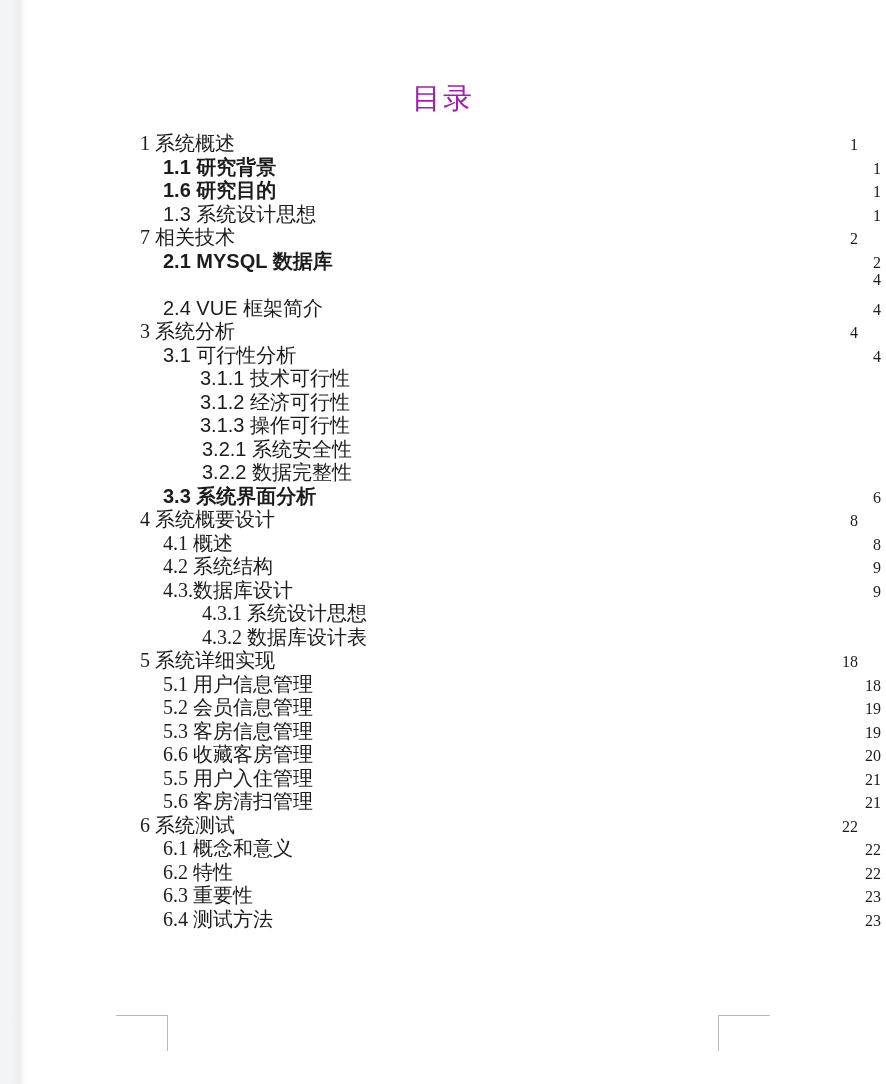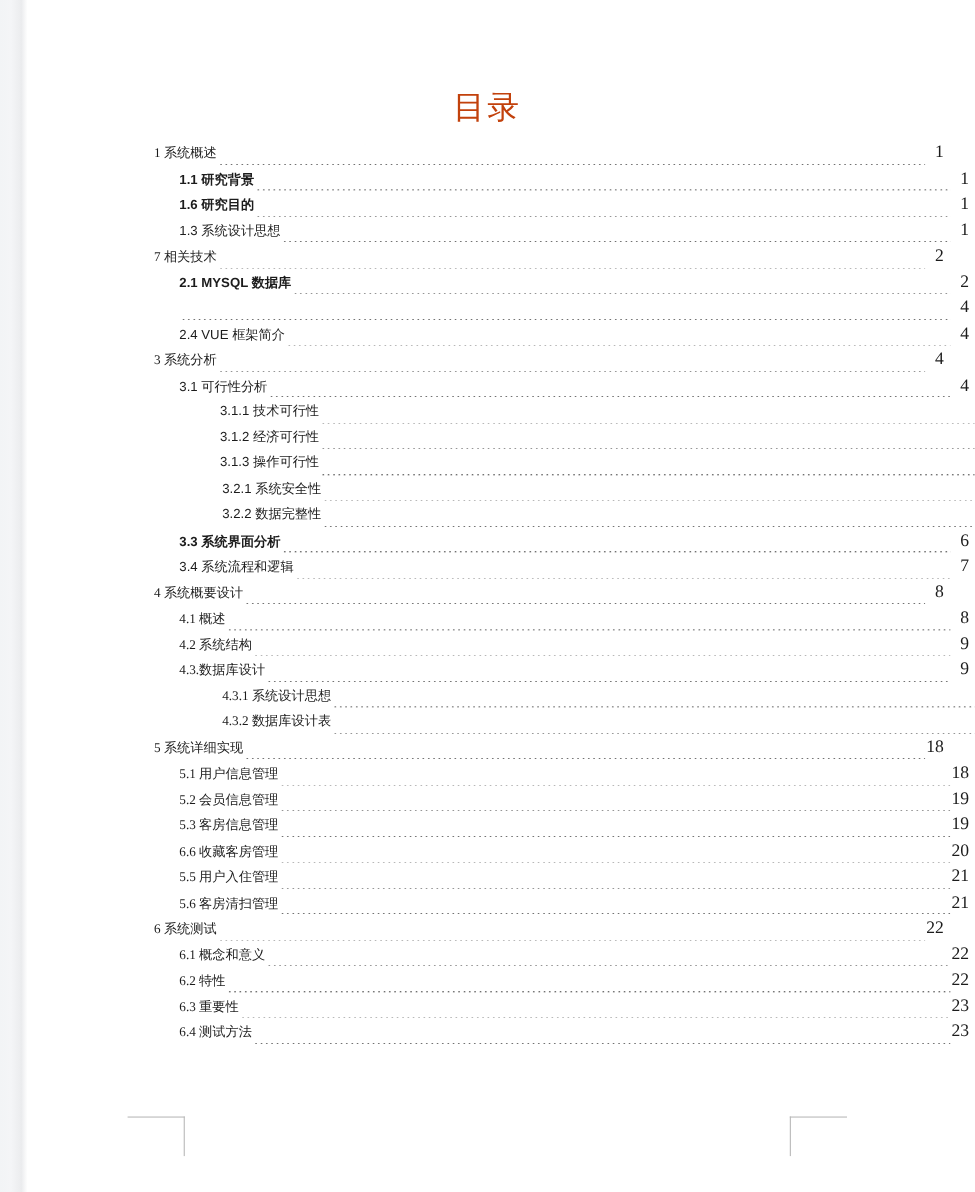--- a/index.html
+++ b/index.html
@@ -29,40 +29,40 @@
   }
   #doc-title {
     position: absolute;
     left: 0;
     top: 78px;
     width: 886px;
     text-align: center;
     font-family: "Liberation Serif", "DejaVu Serif", serif;
     font-size: 29px;
     line-height: 40px;
-    color: #c2410c;
+    color: #a21caf;
     letter-spacing: 2px;
   }
   #toc {
     position: absolute;
     left: 140px;
     top: 130px;
     width: 718px;
   }
   .toc-row {
     display: flex;
     align-items: baseline;
     width: 100%;
     height: 23.5px;
     color: #1c1c1c;
     white-space: nowrap;
   }
   .toc-label {
     flex: 0 0 auto;
-    font-size: 12px;
+    font-size: 20px;
   }
   .toc-leader {
     flex: 1 1 auto;
     overflow: hidden;
     min-width: 6px;
     margin: 0 1px 0 2px;
     position: relative;
     height: 1px;
     align-self: flex-end;
     margin-bottom: 4px;
@@ -193,25 +193,20 @@
       </div>
       <div class="toc-row lvl3b">
         <span class="toc-label f-sans w-norm">3.2.2 数据完整性</span>
         <span class="toc-leader"></span>
       </div>
       <div class="toc-row lvl2">
         <span class="toc-label f-sans w-bold">3.3 系统界面分析</span>
         <span class="toc-leader"></span>
         <span class="toc-page">6</span>
       </div>
-      <div class="toc-row lvl2">
-        <span class="toc-label f-sans w-norm">3.4 系统流程和逻辑</span>
-        <span class="toc-leader"></span>
-        <span class="toc-page">7</span>
-      </div>
       <div class="toc-row lvl1">
         <span class="toc-label f-serif w-norm">4 系统概要设计</span>
         <span class="toc-leader"></span>
         <span class="toc-page">8</span>
       </div>
       <div class="toc-row lvl2">
         <span class="toc-label f-serif w-norm">4.1 概述</span>
         <span class="toc-leader"></span>
         <span class="toc-page">8</span>
       </div>

